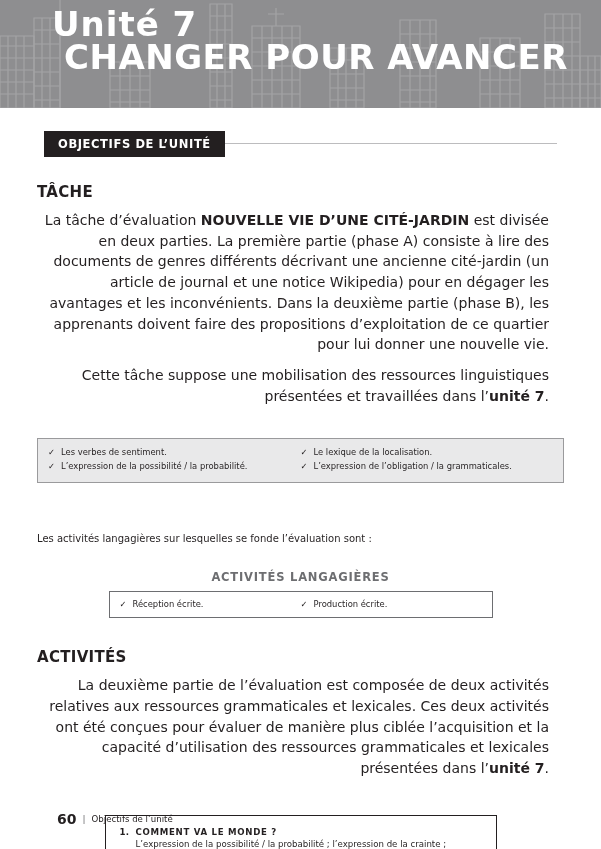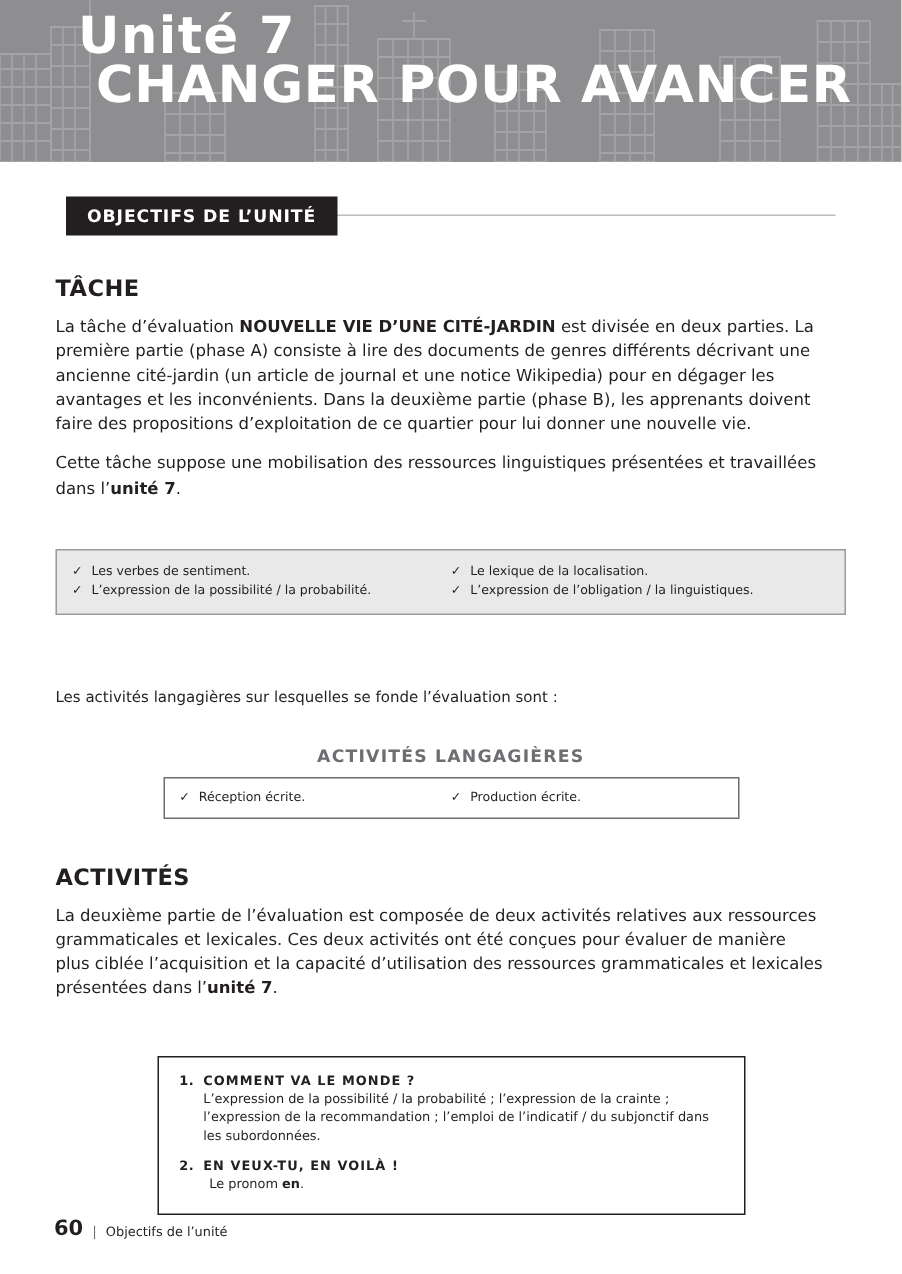--- a/index.html
+++ b/index.html
@@ -88,25 +88,26 @@
     box-sizing: border-box;
   }
   h2.section {
     font-size: 15px;
     font-weight: bold;
     margin: 26px 0 9px 0;
     letter-spacing: 0.3px;
     color: #231f20;
   }
   p.body {
-    font-size: 11px;
+    font-size: 14px;
     line-height: 1.48;
     margin: 0 0 10px 0;
     color: #231f20;
     max-width: 512px;
+    text-align: right;
   }
   p.body b { font-weight: bold; }
 
   .spacer-lg { height: 22px; }
 
   
   .box-heading {
     text-align: center;
     font-size: 11.5px;
     font-weight: bold;
@@ -199,24 +200,24 @@
     font-size: 8.6px;
     line-height: 1.45;
     color: #231f20;
   }
   .act-body { flex: 1; }
   .indent-1 { padding-left: 4px; }
 
   
   .footer {
     position: absolute;
-    left: 36px;
+    left: 57px;
     bottom: 22px;
     display: flex;
-    align-items: flex-end;
+    align-items: center;
     gap: 6px;
   }
   .footer-page {
     font-size: 14px;
     font-weight: bold;
     color: #231f20;
   }
   .footer-sep {
     font-size: 9px;
     color: #6d6e71;
@@ -302,21 +303,21 @@
           <span>L’expression de la possibilité / la probabilité.</span>
         </div>
       </div>
       <div>
         <div class="li">
           <span class="tick">✓</span>
           <span>Le lexique de la localisation.</span>
         </div>
         <div class="li">
           <span class="tick">✓</span>
-          <span>L’expression de l’obligation / la linguistiques.</span>
+          <span>L’expression de l’obligation / la grammaticales.</span>
         </div>
       </div>
     </div>
   </div>
 
   <p class="mid-note">Les activités langagières sur lesquelles se fonde l’évaluation sont :</p>
 
   <div class="lang-wrap">
     <div class="lang-heading">ACTIVITÉS LANGAGIÈRES</div>
     <div class="white-box">

